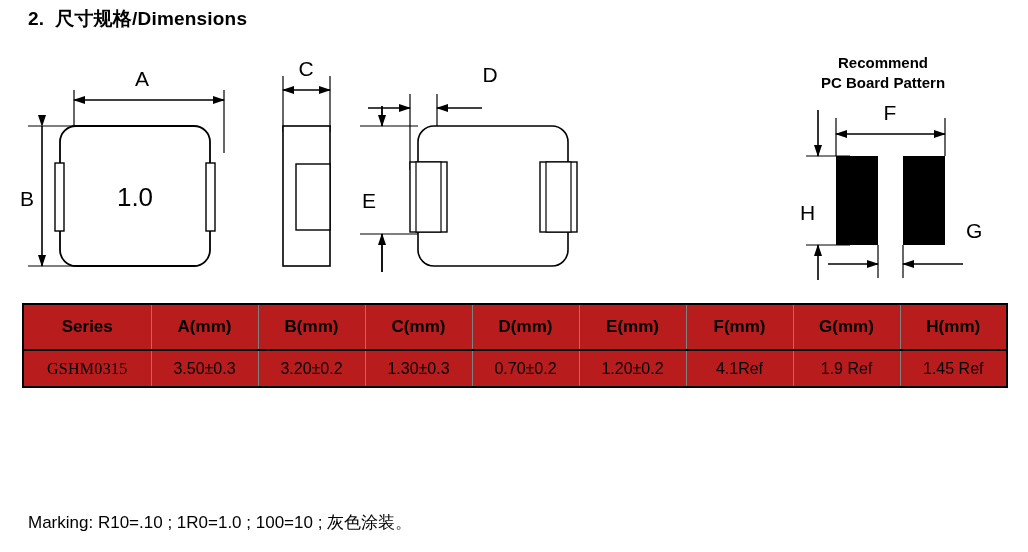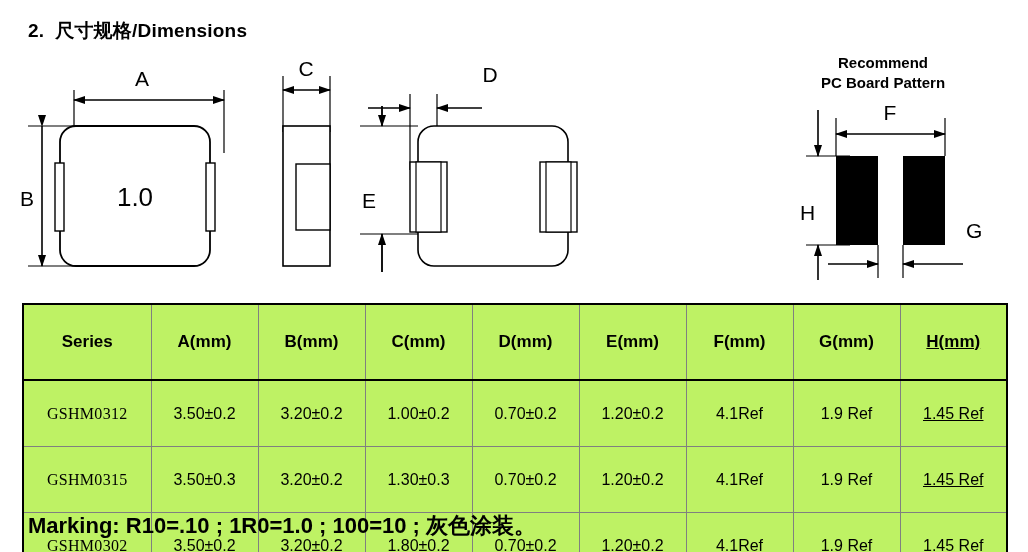--- a/index.html
+++ b/index.html
@@ -13,21 +13,21 @@
     position: relative;
     font-family: "Liberation Sans", sans-serif;
     color: #000000;
     overflow: hidden;
   }
 
   
   #section-title {
     position: absolute;
     left: 28px;
-    top: 18px;
+    top: 6px;
     font-size: 19px;
     font-weight: bold;
     letter-spacing: 0.2px;
     white-space: pre;
   }
 
   
   #drawings {
     position: absolute;
     left: 0;
@@ -66,22 +66,22 @@
     border-collapse: collapse;
     width: 986px;
     table-layout: fixed;
   }
   table.dim-table th,
   table.dim-table td {
     border: 1px solid #808080;
     text-align: center;
     font-size: 16px;
     height: 35px;
-    padding: 15px 2px;
-    background: #bef264;
+    padding: 0 2px;
+    background: #b91c1c;
   }
   table.dim-table th {
     font-weight: bold;
     height: 44px;
     font-size: 17px;
   }
   
   table.dim-table {
     border: 2px solid #000;
   }
@@ -94,37 +94,36 @@
   table.dim-table tbody tr:last-child td {
     border-bottom: 2px solid #000;
   }
   table.dim-table th:first-child,
   table.dim-table td:first-child {
     border-left: 2px solid #000;
   }
   table.dim-table th:last-child,
   table.dim-table td:last-child {
     border-right: 2px solid #000;
-    text-decoration: underline;
   }
   td.series-cell {
     font-family: "Liberation Serif", serif;
     font-size: 16px;
     letter-spacing: 0.3px;
   }
   col.c-series { width: 128px; }
   col.c-gen    { width: 107px; }
 
   
   #marking-note {
     position: absolute;
     left: 28px;
     top: 511px;
-    font-size: 22px;
-    font-weight: bold;
+    font-size: 17px;
+    font-weight: normal;
     white-space: pre;
   }
 </style>
 </head>
 <body>
 
 <div id="section-title">2.  尺寸规格/Dimensions</div>
 
 <div id="drawings">
   <svg width="1028" height="250" viewBox="0 0 1028 250">
@@ -244,49 +243,27 @@
         <th>C(mm)</th>
         <th>D(mm)</th>
         <th>E(mm)</th>
         <th>F(mm)</th>
         <th>G(mm)</th>
         <th>H(mm)</th>
       </tr>
     </thead>
     <tbody>
       <tr>
-        <td class="series-cell">GSHM0312</td>
-        <td>3.50±0.2</td>
-        <td>3.20±0.2</td>
-        <td>1.00±0.2</td>
-        <td>0.70±0.2</td>
-        <td>1.20±0.2</td>
-        <td>4.1Ref</td>
-        <td>1.9 Ref</td>
-        <td>1.45 Ref</td>
-      </tr>
-      <tr>
         <td class="series-cell">GSHM0315</td>
         <td>3.50±0.3</td>
         <td>3.20±0.2</td>
         <td>1.30±0.3</td>
         <td>0.70±0.2</td>
         <td>1.20±0.2</td>
         <td>4.1Ref</td>
         <td>1.9 Ref</td>
         <td>1.45 Ref</td>
       </tr>
-      <tr>
-        <td class="series-cell">GSHM0302</td>
-        <td>3.50±0.2</td>
-        <td>3.20±0.2</td>
-        <td>1.80±0.2</td>
-        <td>0.70±0.2</td>
-        <td>1.20±0.2</td>
-        <td>4.1Ref</td>
-        <td>1.9 Ref</td>
-        <td>1.45 Ref</td>
-      </tr>
     </tbody>
   </table>
 </div>
 
 <div id="marking-note">Marking: R10=.10 ; 1R0=1.0 ; 100=10 ; 灰色涂装。</div>
 
 </body></html>

